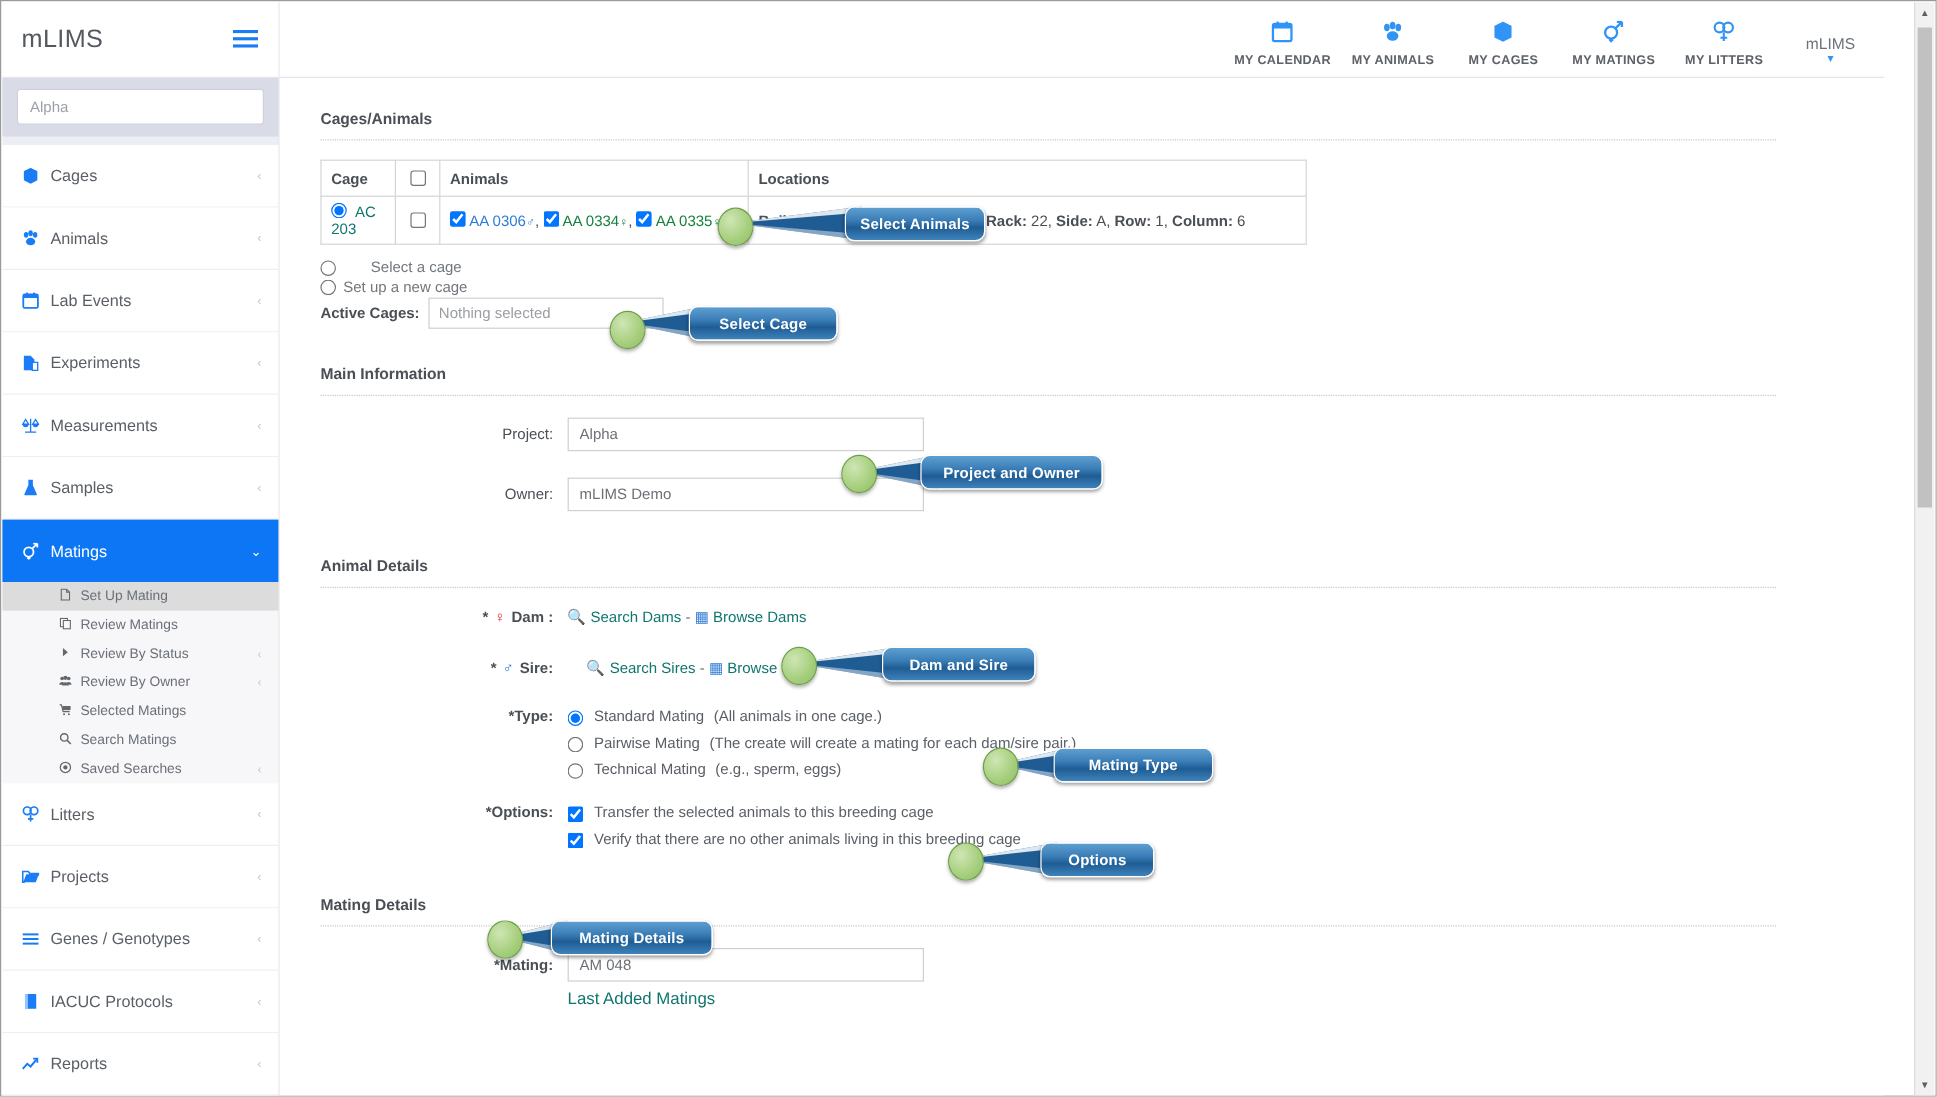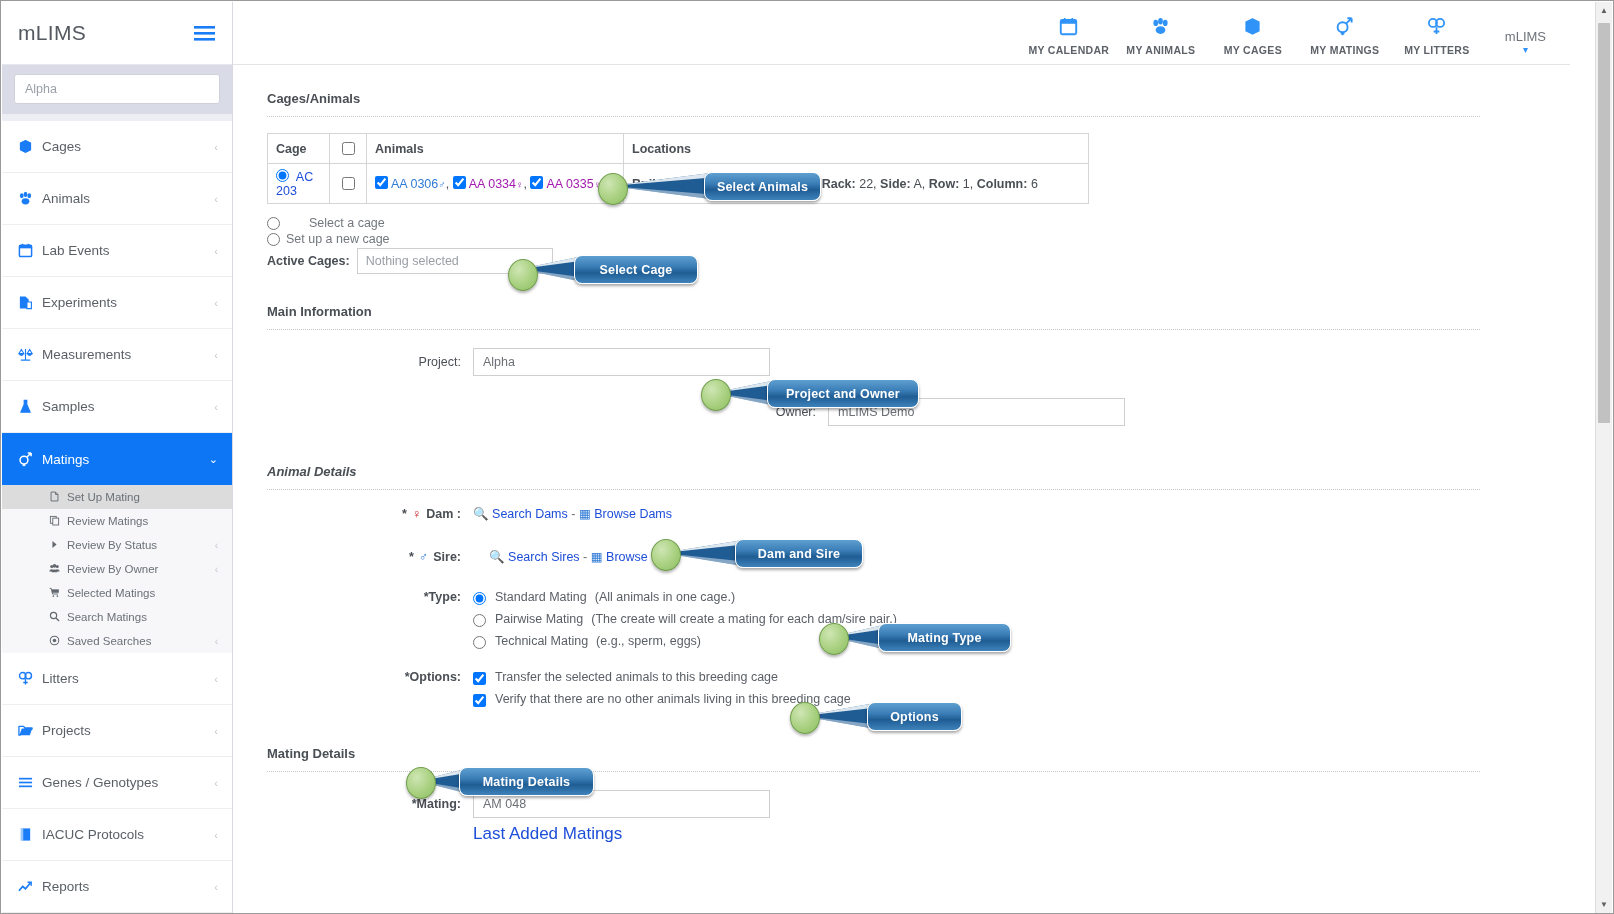--- a/index.html
+++ b/index.html
@@ -128,23 +128,23 @@
   }
   table.catable th, table.catable td {
     border:1px solid #d5d5d5; padding:5px 8px; text-align:left; font-weight:normal;
     vertical-align:middle;
   }
   table.catable th { font-weight:bold; font-size:12.5px; }
   .col-cage { width:62px; }
   .col-chk  { width:20px; text-align:center !important; }
   .col-ani  { width:257px; }
   .col-loc  { width:465px; }
-  .lnk { color:#1d4ed8; text-decoration:none; cursor:pointer; }
+  .lnk { color:#0f766e; text-decoration:none; cursor:pointer; }
   .ani-m { color:#2f7bd6; }
-  .ani-f { color:#a21caf; }
+  .ani-f { color:#15803d; }
   .sym { font-size:10px; }
   .bold { font-weight:bold; }
 
   .radioline { display:flex; align-items:center; font-size:12.5px; color:#72777d; margin-top:6px; }
   .radioline input { margin:0 6px 0 0; }
 
   #activecages-row {
     display:flex; align-items:center; margin-top:2px;
   }
   #activecages-label { font-size:12.5px; font-weight:bold; color:#4a4f55; margin-right:7px; }
@@ -568,26 +568,26 @@
         </div>
       </div>
 
       <div class="sec-head" style="margin-top:30px;">Main Information</div>
       <div class="sec-rule"></div>
 
       <div class="frow" style="margin-top:18px;">
         <div class="flabel">Project:</div>
         <input class="finput" value="Alpha" style="">
       </div>
-      <div class="frow" style="margin-top:22px;justify-content:center;">
+      <div class="frow" style="margin-top:22px;">
         <div class="flabel">Owner:</div>
         <input class="finput" value="mLIMS Demo" style="">
       </div>
 
-      <div class="sec-head" style="margin-top:38px;font-style:italic;">Animal Details</div>
+      <div class="sec-head" style="margin-top:38px;">Animal Details</div>
       <div class="sec-rule"></div>
 
       <div class="frow" style="margin-top:16px;">
         <div class="flabel b">
           <span>*</span><span class="sp"></span><span style="color:#d7262c;font-weight:normal;">♀</span><span class="sp"></span><span>Dam :</span>
         </div>
         <div class="fvalue-links">
           <span>🔍</span>
           <a class="lnk">Search Dams</a>
           <span style="color:#6a6f76;">-</span>
@@ -646,21 +646,21 @@
 
       <div class="sec-head" style="margin-top:32px;">Mating Details</div>
       <div class="sec-rule"></div>
 
       <div class="frow" style="margin-top:18px;">
         <div class="flabel b">*Mating:</div>
         <input class="finput" value="AM 048" style="">
       </div>
       <div class="frow" style="margin-top:6px;">
         <div class="flabel"></div>
-        <a class="lnk" style="font-size:17px;">Last Added Matings</a>
+        <a class="lnk" style="font-size:14px;">Last Added Matings</a>
       </div>
 
     </div>
   </div>
 
   <div id="callout-layer">
       <div class="callout" style="left: 0px; top: 0px; width: 1614px; height: 914px;">
         <div class="tail" style="left: 609px; top: 170px; width: 108px; height: 31px;"><svg width="108" height="31" viewBox="0 0 108 31">
        <path d="M0 15 L108 1 L108 29 Z" fill="#1f5c94"></path>
        <path d="M0 15 L108 1 L108 6 Z" fill="#ffffff" opacity=".85"></path>

